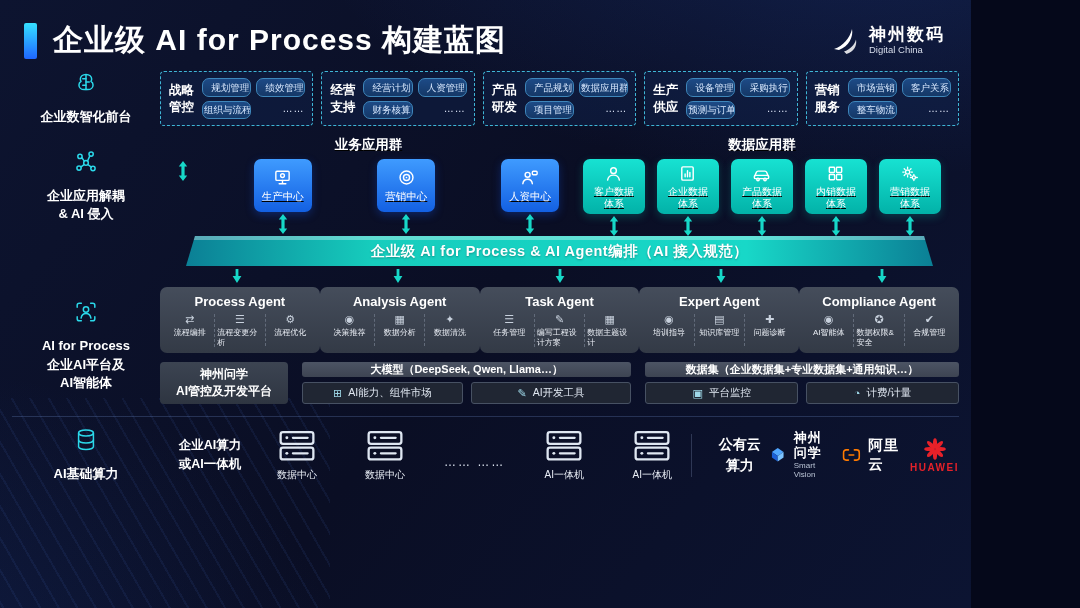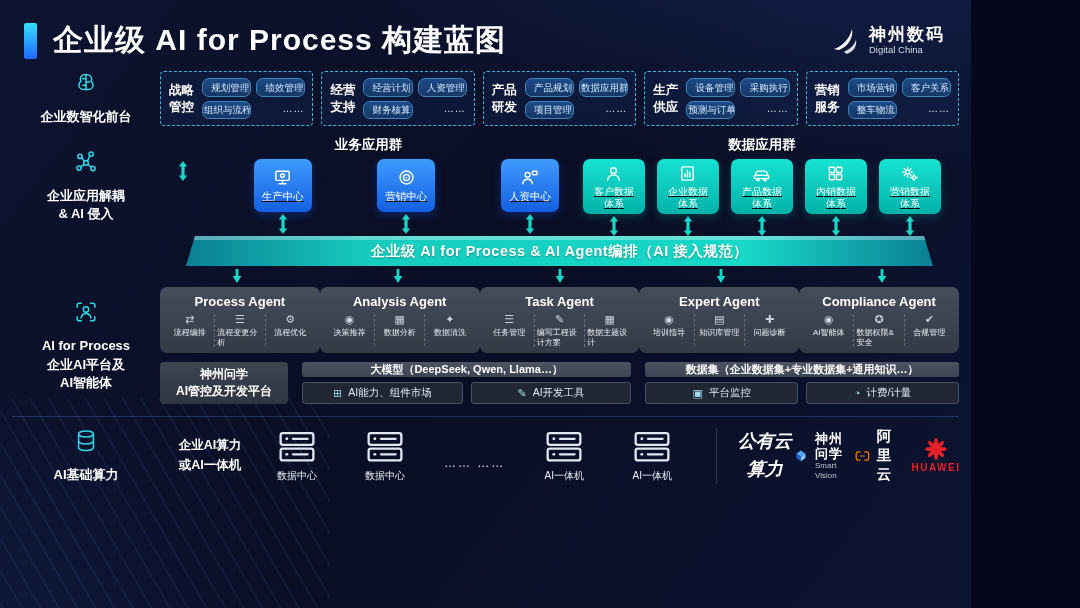--- a/index.html
+++ b/index.html
@@ -97,22 +97,22 @@
   .plat-ic { color:#9fd8e8; font-size:11px; line-height:1; }
 
   
   .row4 { margin-top:12px; border-top:1px solid rgba(110,140,200,.28); padding-top:10px; }
   .compute-body { flex:1; display:flex; align-items:center; }
   .compute-left { flex:0 0 100px; color:#fff; font-weight:700; font-size:12.5px; line-height:1.55; text-align:center; }
   .servers { display:flex; align-items:flex-start; gap:30px; padding:0 8px; }
   .server { display:flex; flex-direction:column; align-items:center; gap:4px; width:58px; }
   .server-label { color:#e8edf5; font-size:10px; }
   .server-dots { color:#dfe6f2; font-size:12px; letter-spacing:2px; align-self:center; padding-top:14px; white-space:nowrap; }
-  .cloud { flex:0 0 78px; margin-left:27px; padding-left:18px; border-left:1px solid rgba(150,170,210,.25);
-    color:#fff; font-weight:700; font-size:18px; line-height:1.55; text-align:center;font-style:italic; }
+  .cloud { flex:0 0 78px; margin-left:2px; padding-left:18px; border-left:1px solid rgba(150,170,210,.25);
+    color:#fff; font-weight:700; font-size:14px; line-height:1.55; text-align:center; }
   .vendors { flex:1; display:flex; align-items:center; justify-content:space-evenly; gap:8px; }
   .vendor { display:flex; align-items:center; gap:7px; }
   .vendor-sv-text { display:flex; flex-direction:column; line-height:1.15; }
   .sv-name { color:#fff; font-weight:700; font-size:13px; letter-spacing:1px; }
   .sv-sub { color:#b9c3d4; font-size:8px; }
   .ali-name { color:#fff; font-weight:700; font-size:14.5px; letter-spacing:1px; }
   .vendor.huawei { flex-direction:column; gap:2px; }
   .hw-name { color:#e62129; font-weight:700; font-size:10px; letter-spacing:1.5px; }
 
   svg { display:block; }

